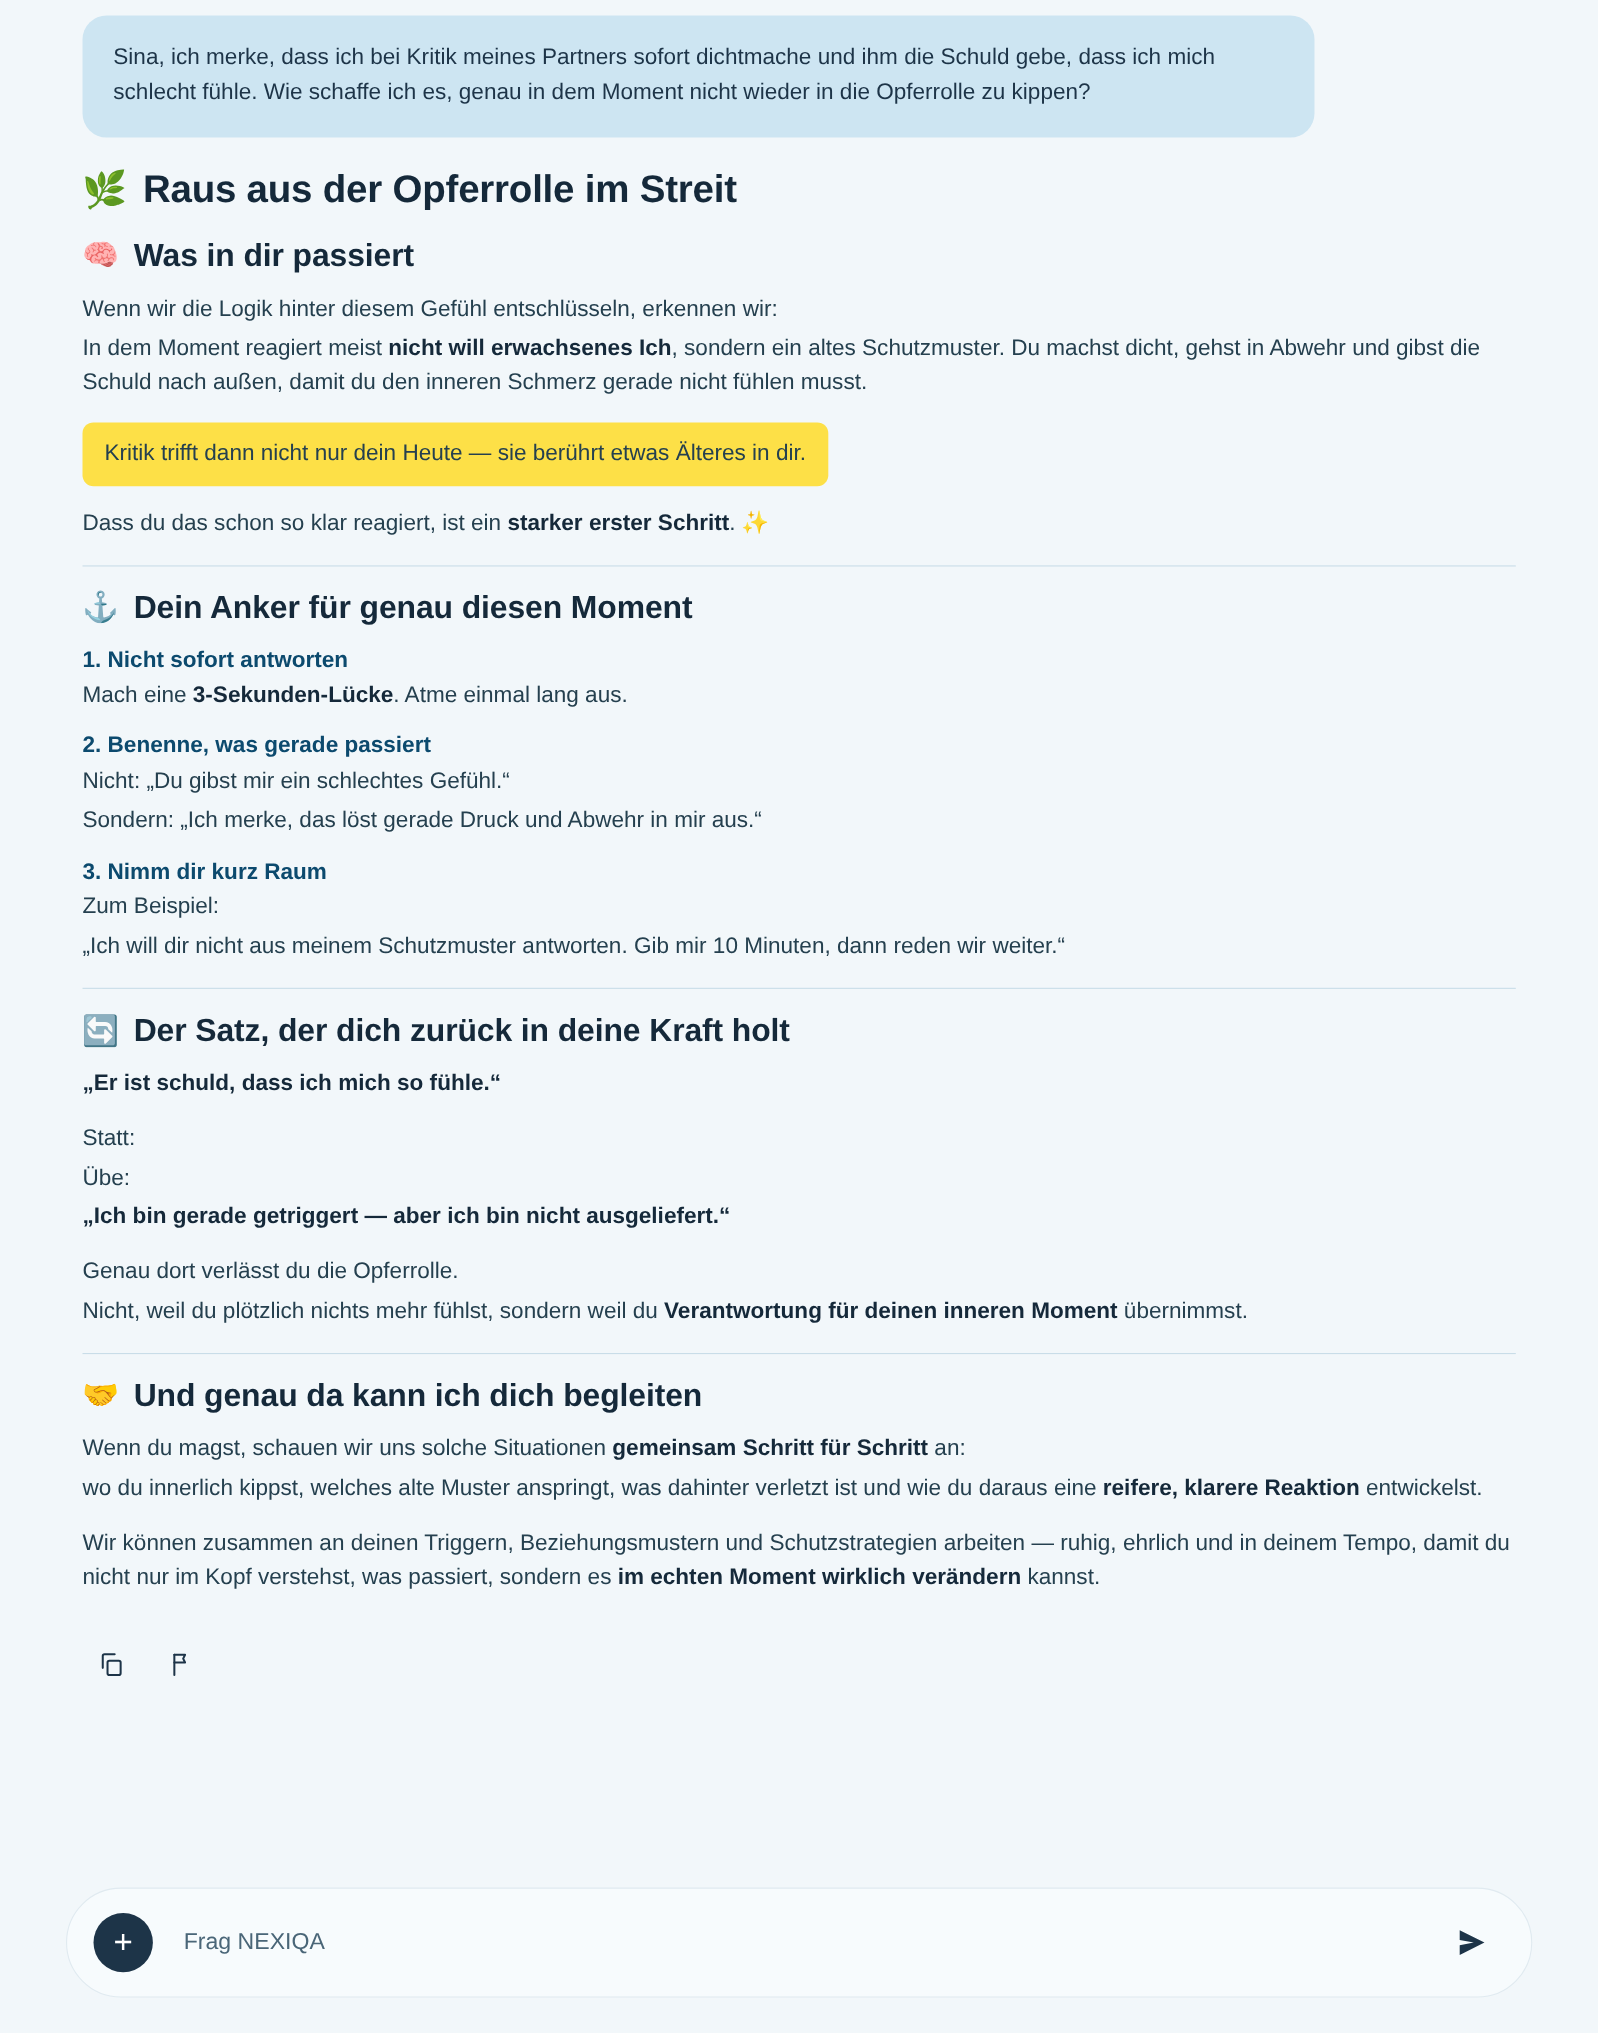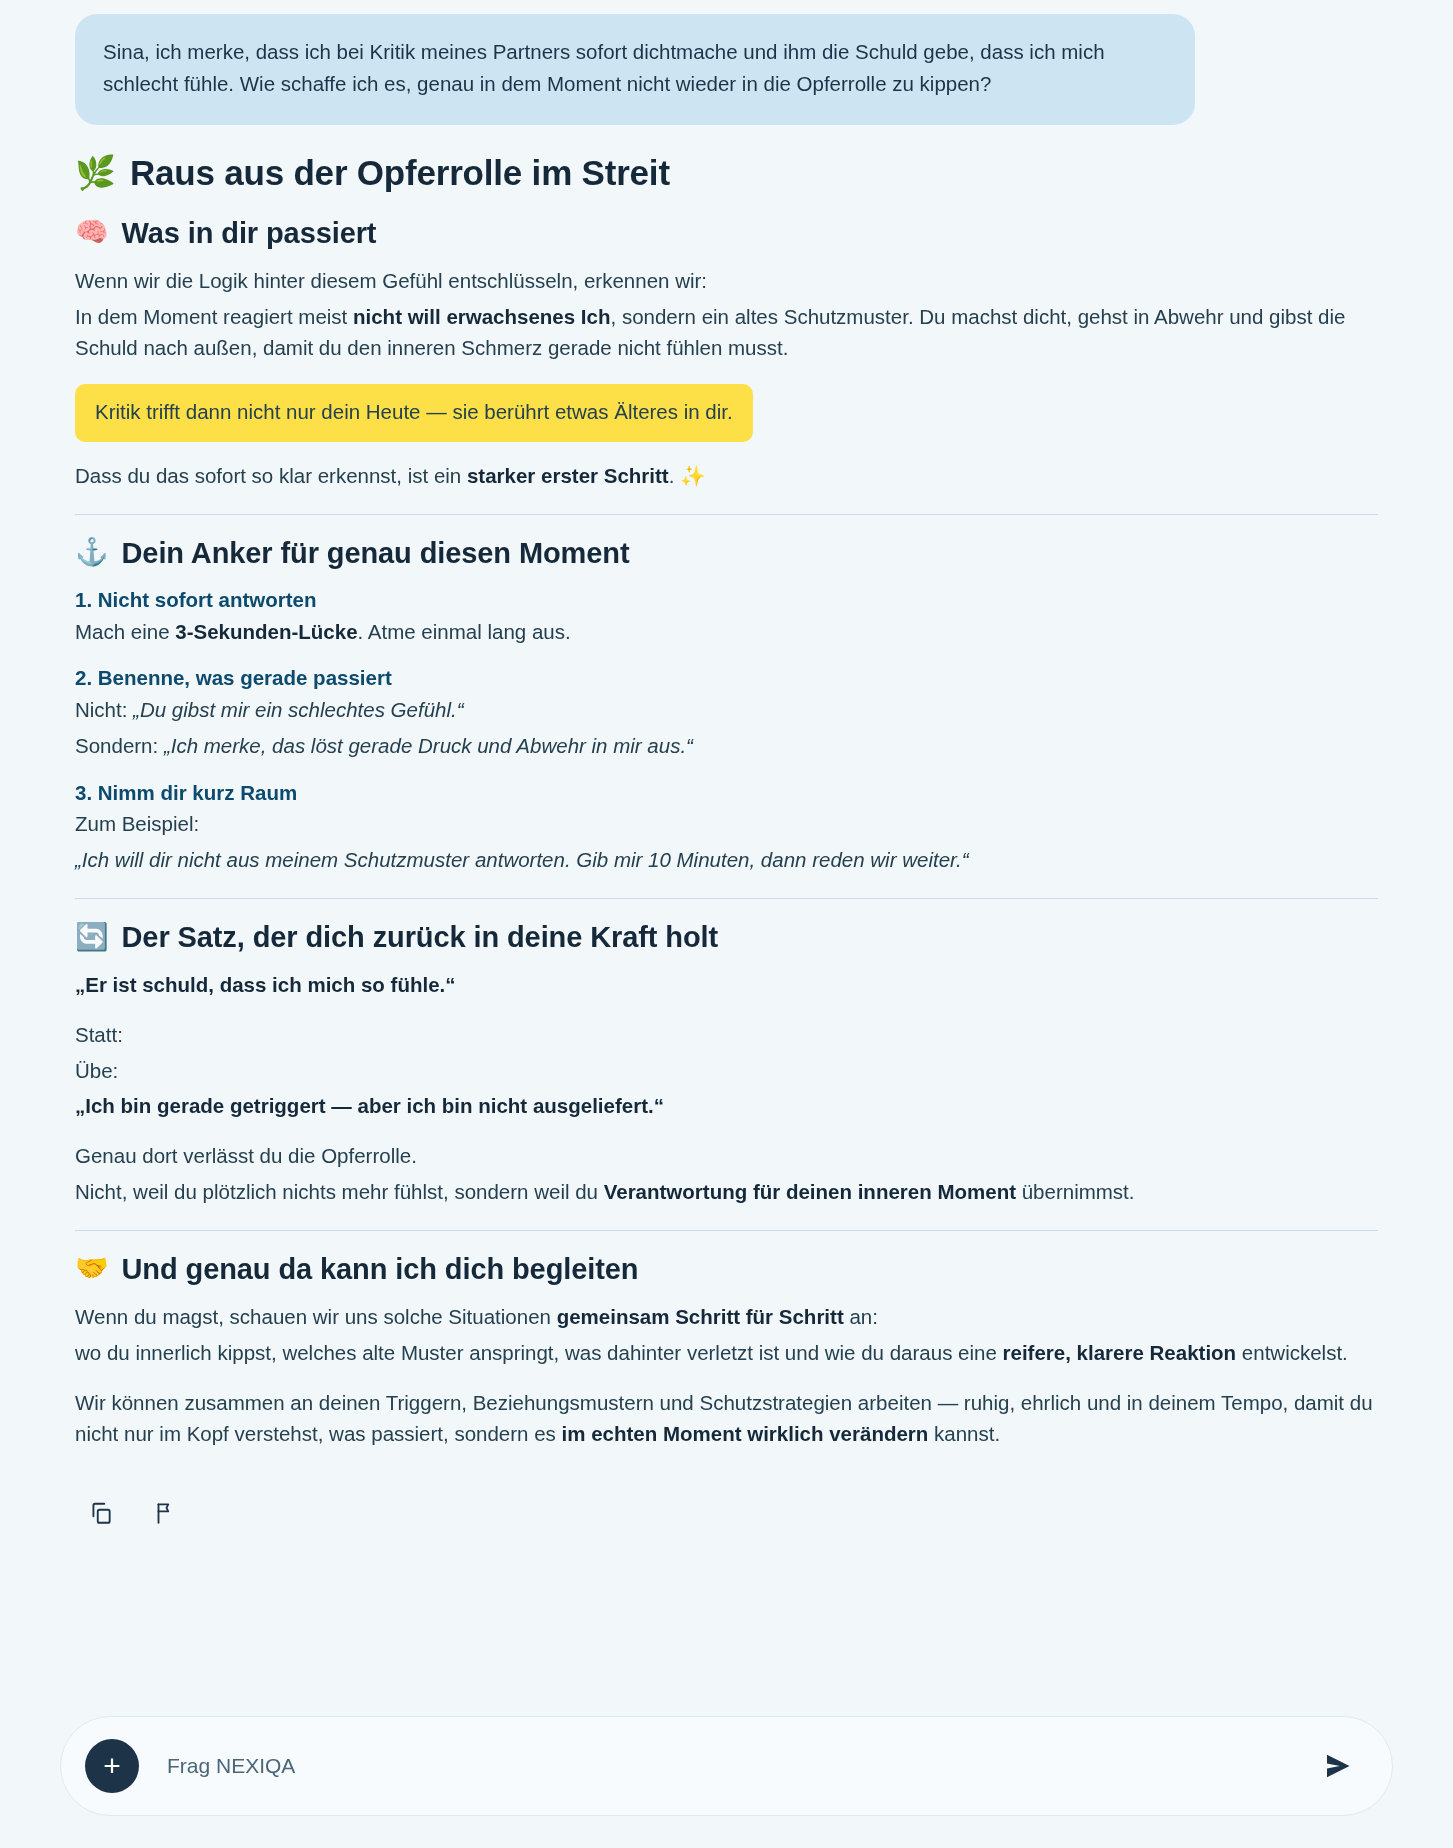--- a/index.html
+++ b/index.html
@@ -69,21 +69,21 @@
   h1.title .emj { font-size: 33px; line-height: 1; }
 
   p.para {
     font-size: 20.5px;
     line-height: 1.55;
     color: #25404f;
     margin: 0 0 4px 0;
   }
   p.para.gap { margin-bottom: 18px; }
   p.para b, .b { font-weight: 700; color: #15293a; }
-  .it { font-style: italic; }
+  .it { }
 
   .quotebox {
     background: #fde047;
     border-radius: 10px;
     padding: 13px 20px 14px 20px;
     font-size: 20.5px;
     line-height: 1.5;
     color: #25404f;
     margin: 16px 0 18px 0;
     display: inline-block;
@@ -187,21 +187,21 @@
     <h2 class="section">
       <span class="emj">🧠</span>
       <span>Was in dir passiert</span>
     </h2>
 
     <p class="para">Wenn wir die Logik hinter diesem Gefühl entschlüsseln, erkennen wir:</p>
     <p class="para"><span>In dem Moment reagiert meist </span><span class="b">nicht will erwachsenes Ich</span><span>, sondern ein altes Schutzmuster. Du machst dicht, gehst in Abwehr und gibst die Schuld nach außen, damit du den inneren Schmerz gerade nicht fühlen musst.</span></p>
 
     <div class="quotebox">Kritik trifft dann nicht nur dein Heute — sie berührt etwas Älteres in dir.</div>
 
-    <p class="para"><span>Dass du das sofort so klar erkennst, ist ein </span><span class="b">starker erster Schritt</span><span>. ✨</span></p>
+    <p class="para"><span>Dass du das schon so klar reagiert, ist ein </span><span class="b">starker erster Schritt</span><span>. ✨</span></p>
 
     <hr class="div">
 
     
     <h2 class="section">
       <span class="emj">⚓</span>
       <span>Dein Anker für genau diesen Moment</span>
     </h2>
 
     <div class="step-title first">1. Nicht sofort antworten</div>

